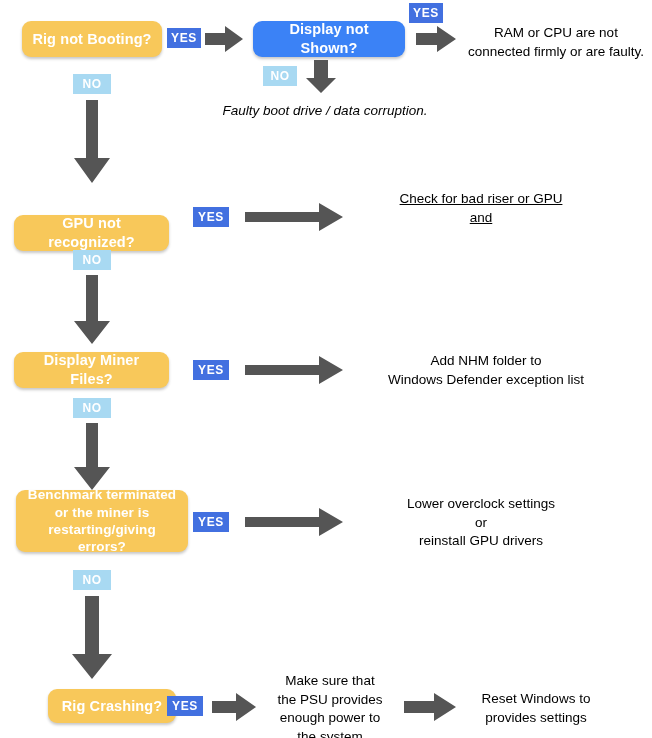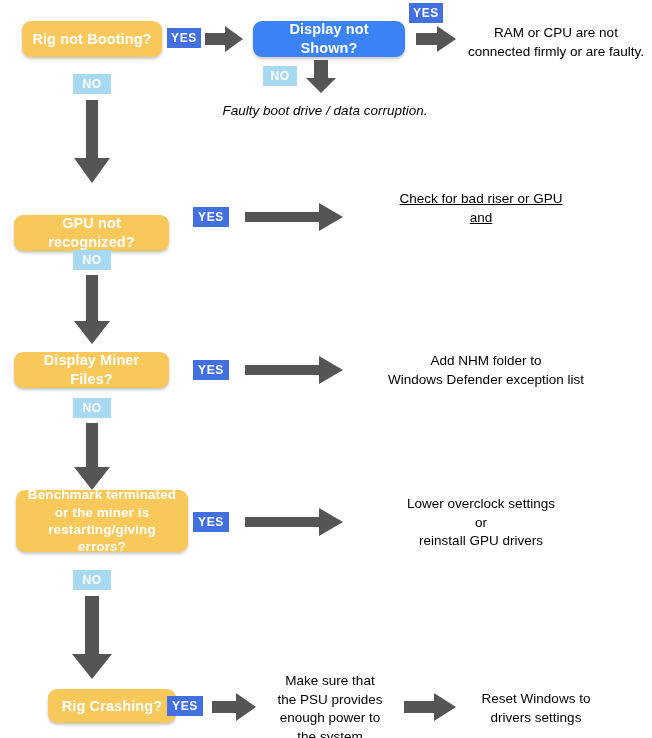--- a/index.html
+++ b/index.html
@@ -244,16 +244,16 @@
   </div>
 
   <div class="arrow" style="left:404px; top:691px;">
     <svg width="54" height="32" viewBox="0 0 54 32">
       <path d="M0 10 L30 10 L30 2 L52 16 L30 30 L30 22 L0 22 Z" fill="#555555"></path>
     </svg>
   </div>
 
   <div class="text" style="left:446px; top:690px; width:180px;">
     <div>Reset Windows to</div>
-    <div>drivers settings</div>
+    <div>provides settings</div>
   </div>
 
 </div>
 
 </body></html>

